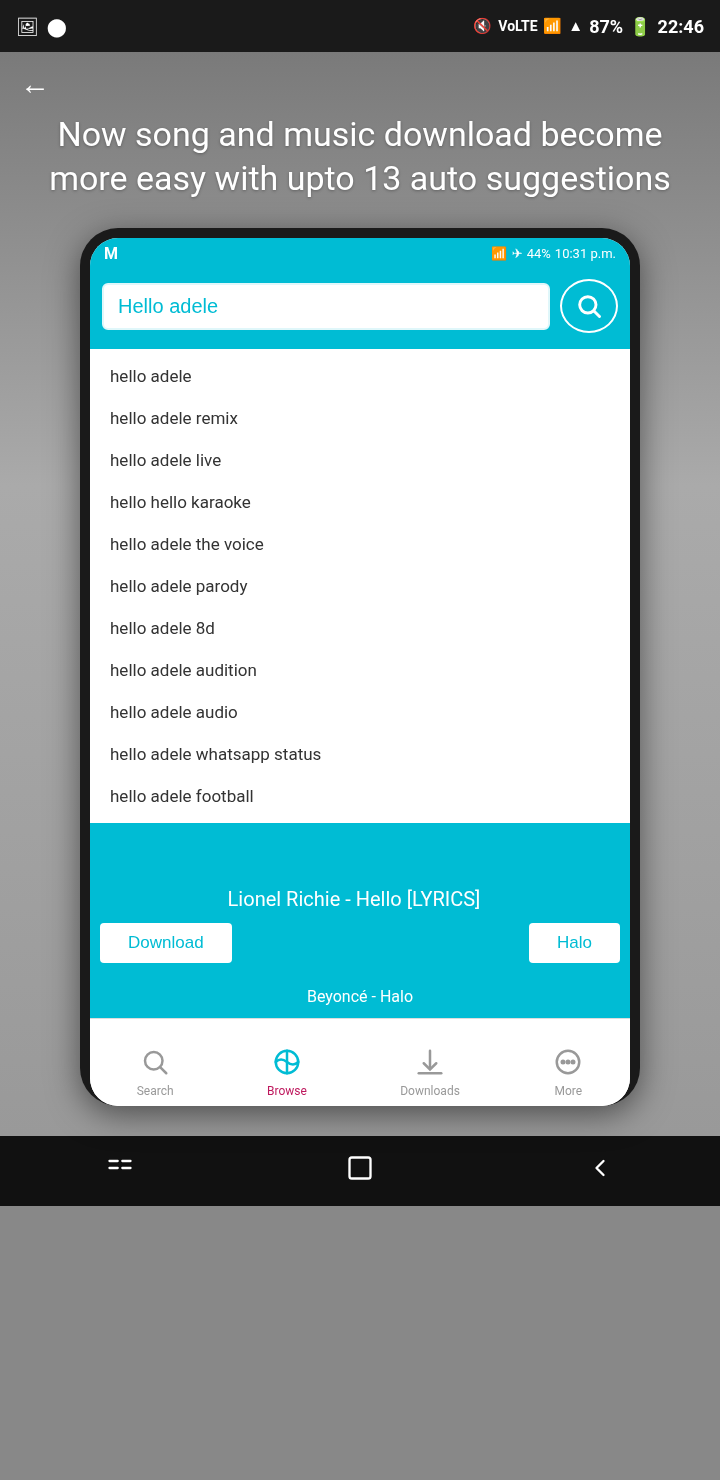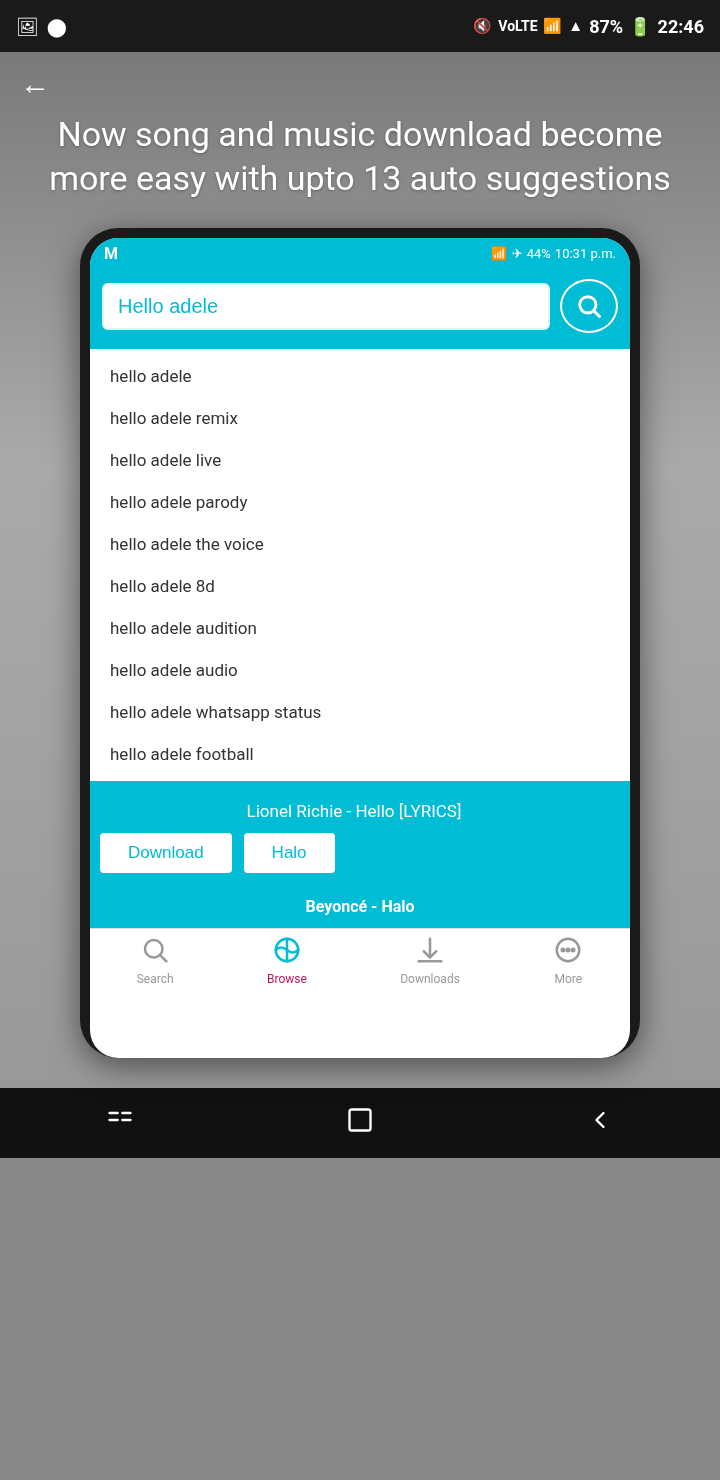--- a/index.html
+++ b/index.html
@@ -133,60 +133,60 @@
 
     
     .song-card {
       background: #00bcd4;
       margin: 0;
       padding: 12px 0 0 0;
       text-align: center;
     }
     .song-title {
       color: white;
-      font-size: 17px;
+      font-size: 20px;
       padding: 8px 22px 12px 10px;
+      margin-top: 44px;
     }
     .song-actions {
       display: flex;
-      justify-content: flex-start;
+      justify-content: space-between;
       gap: 12px;
       padding: 0 10px 12px 10px;
     }
     .song-action-btn {
       background: white;
       border: none;
       border-radius: 4px;
       padding: 10px 28px;
       font-size: 17px;
       color: #00bcd4;
       cursor: pointer;
       font-weight: 500;
     }
 
     
     .song-card-2 {
       background: #00bcd4;
       padding: 12px 10px 12px 10px;
       text-align: center;
-      font-weight: bold;
     }
     .song-title-2 {
       color: white;
       font-size: 16px;
     }
 
     
     .bottom-nav {
       background: white;
       border-top: 1px solid #ddd;
       display: flex;
       justify-content: space-around;
       align-items: center;
-      padding: 6px 0 8px 0;
+      padding: 28px 0 8px 0;
     }
     .nav-item {
       display: flex;
       flex-direction: column;
       align-items: center;
       gap: 3px;
       cursor: pointer;
     }
     .nav-item svg { width: 30px; height: 30px; }
     .nav-label {
@@ -258,22 +258,23 @@
             <line x1="16.5" y1="16.5" x2="21" y2="21"></line>
           </svg>
         </button>
       </div>
 
       <div class="suggestions-list">
 
       <div class="suggestion-item">hello adele</div>
           <div class="suggestion-item">hello adele remix</div>
           <div class="suggestion-item">hello adele live</div>
+          <div class="suggestion-item">hello hello karaoke</div>
+          <div class="suggestion-item">hello adele the voice</div>
           <div class="suggestion-item">hello adele parody</div>
-          <div class="suggestion-item">hello adele the voice</div>
           <div class="suggestion-item">hello adele 8d</div>
           <div class="suggestion-item">hello adele audition</div>
           <div class="suggestion-item">hello adele audio</div>
           <div class="suggestion-item">hello adele whatsapp status</div>
           <div class="suggestion-item">hello adele football</div>
         </div>
 
       <div class="song-card">
         <div class="song-title">Lionel Richie - Hello [LYRICS]</div>
         <div class="song-actions">

